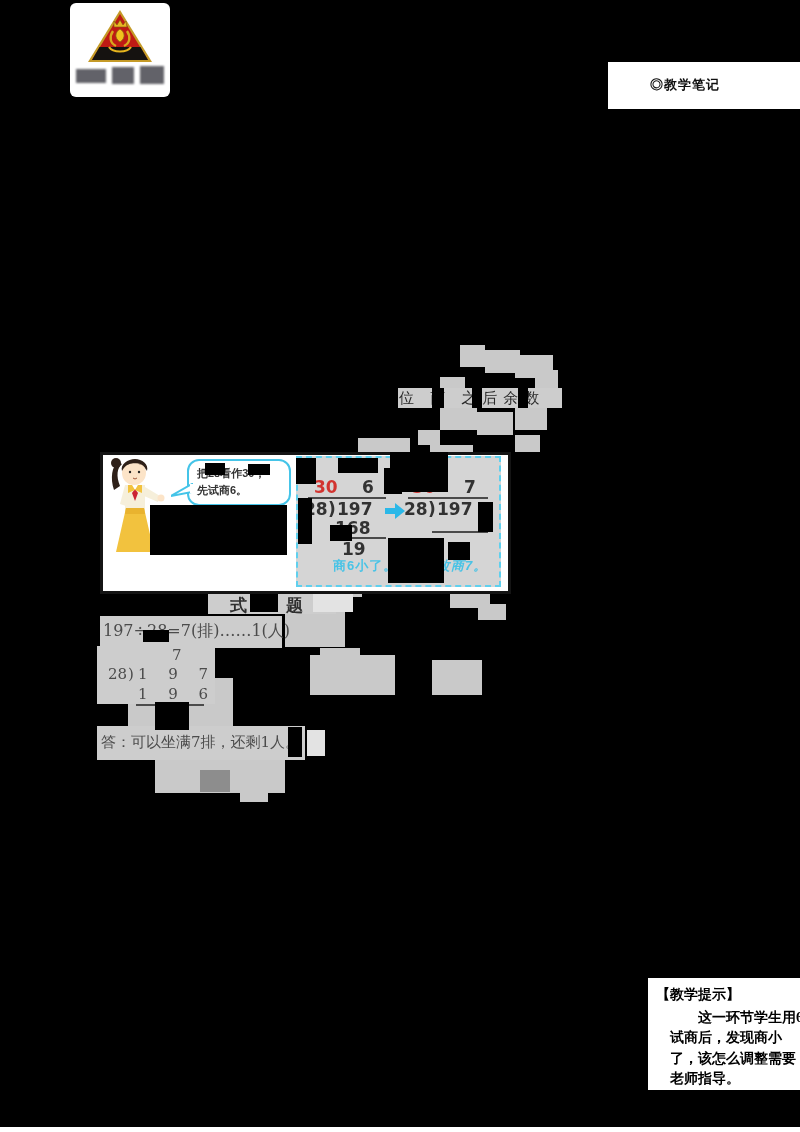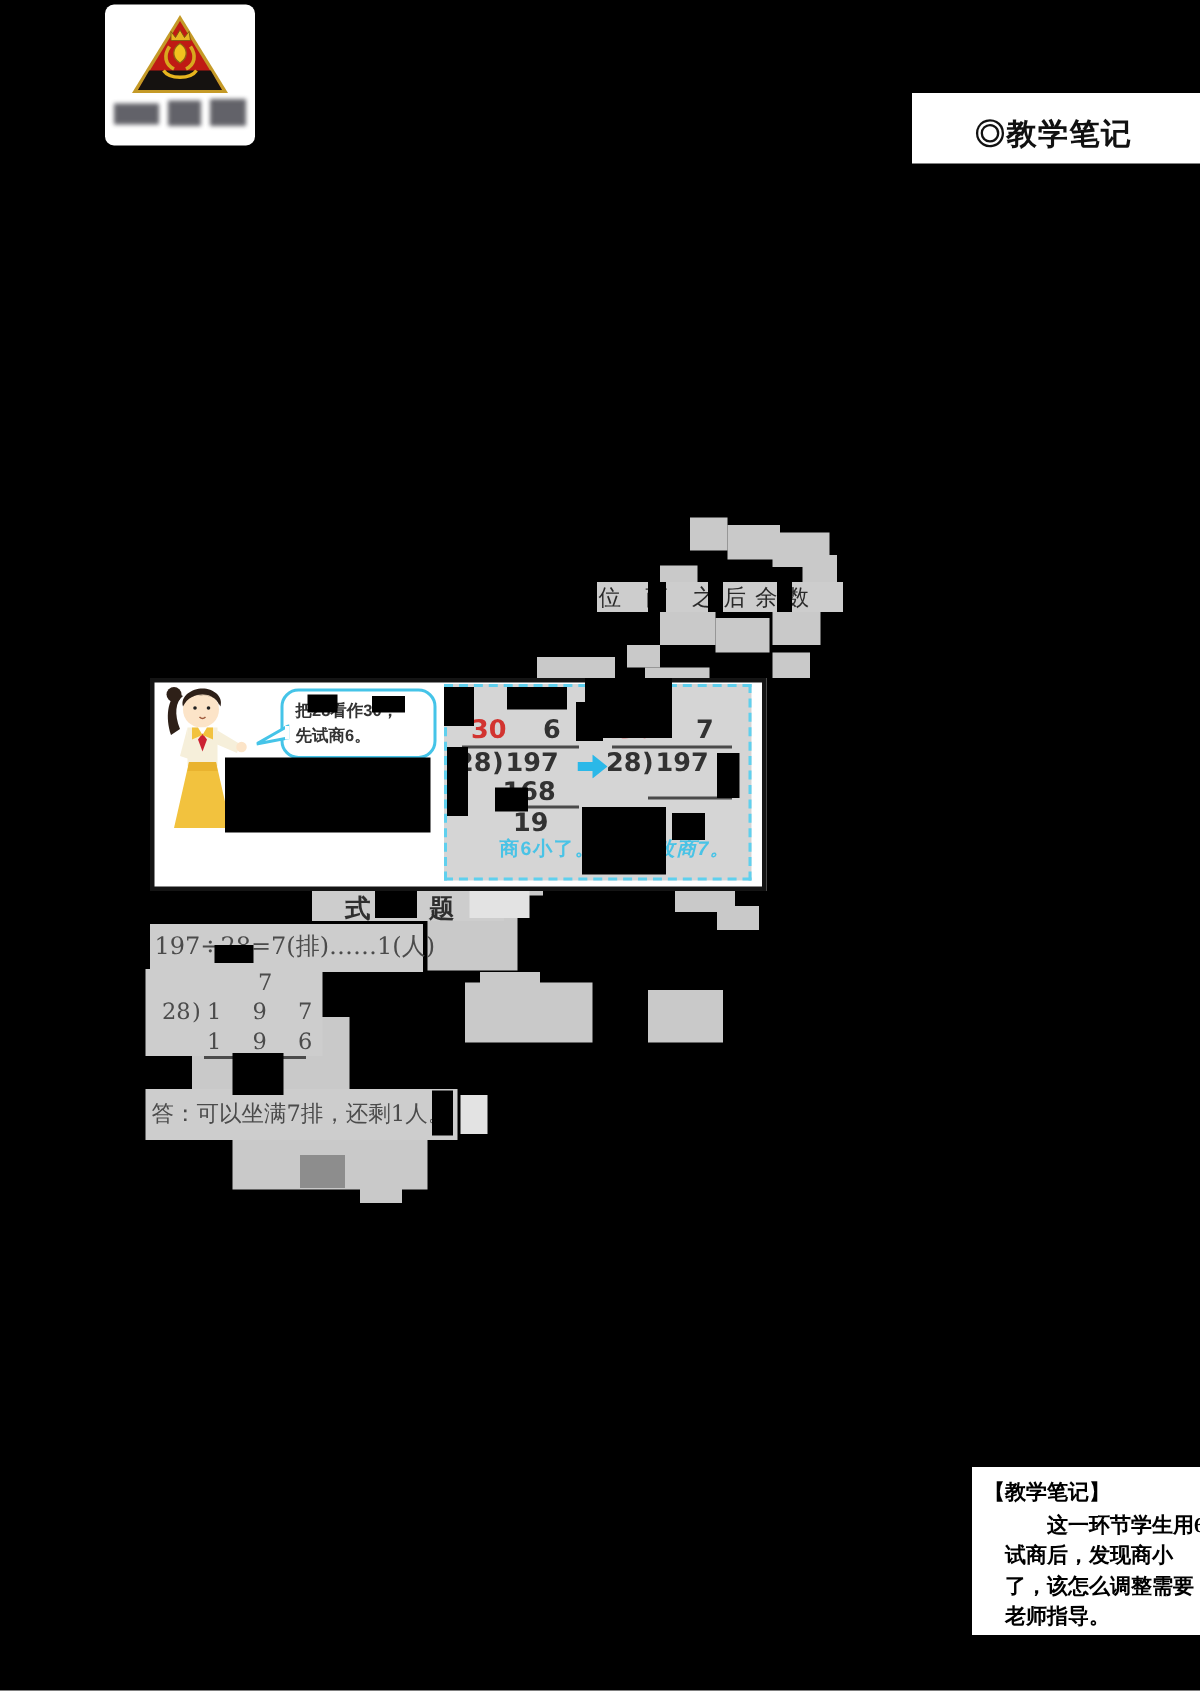--- a/index.html
+++ b/index.html
@@ -10,21 +10,21 @@
   }
   .abs{position:absolute;}
 
   
   .logo-card{left:70px;top:3px;width:100px;height:94px;background:#fff;border-radius:6px;z-index:2;}
   .logo-card svg{position:absolute;left:17px;top:6px;}
   .brand-smudge{position:absolute;background:#3c3c44;filter:blur(1.3px);opacity:.8;}
 
   
   .notes-box{left:608px;top:62px;width:192px;height:47px;background:#fff;z-index:2;}
-  .notes-label{position:absolute;left:42px;top:14px;font-size:20px;font-weight:bold;color:#111;letter-spacing:1px;}
+  .notes-label{position:absolute;left:42px;top:14px;font-size:13px;font-weight:bold;color:#111;letter-spacing:1px;}
 
   
   .frag-text{left:399px;top:389px;width:170px;font-size:15px;color:#2a2a2a;letter-spacing:6px;z-index:2;white-space:nowrap;}
 
   
   .main-box{left:100px;top:452px;width:405px;height:136px;background:#fff;border:3px solid #141414;z-index:2;}
   .teacher{left:104px;top:456px;z-index:3;}
   .bubble{left:187px;top:459px;width:100px;height:43px;background:#fff;border:2px solid #45c4e8;border-radius:12px;z-index:3;}
   .bubble-line{position:absolute;left:8px;font-size:11px;font-weight:bold;color:#333;white-space:nowrap;}
   .bubble-tail{position:absolute;left:-18px;top:22px;z-index:3;}
@@ -207,17 +207,17 @@
   <span style="left:28px;top:19px;">)</span>
   <span style="left:38px;top:19px;letter-spacing:8px;">1 9 7</span>
   <span style="left:38px;top:39px;letter-spacing:8px;">1 9 6</span>
   <div style="position:absolute;left:36px;top:58px;width:68px;height:1.5px;background:#4b4b4b;"></div>
   <span style="left:80px;top:60px;">1</span>
 </div>
 
 <div class="abs hw answer">答：可以坐满7排，还剩1人。</div>
 
 <div class="abs tip-box">
-  <span class="tip-title">【教学笔记】</span>
+  <span class="tip-title">【教学提示】</span>
   <div class="tip-body">这一环节学生用6试商后，发现商小了，该怎么调整需要老师指导。</div>
 </div>
 
 <div class="abs bottom-strip"></div>
 
 </body></html>

